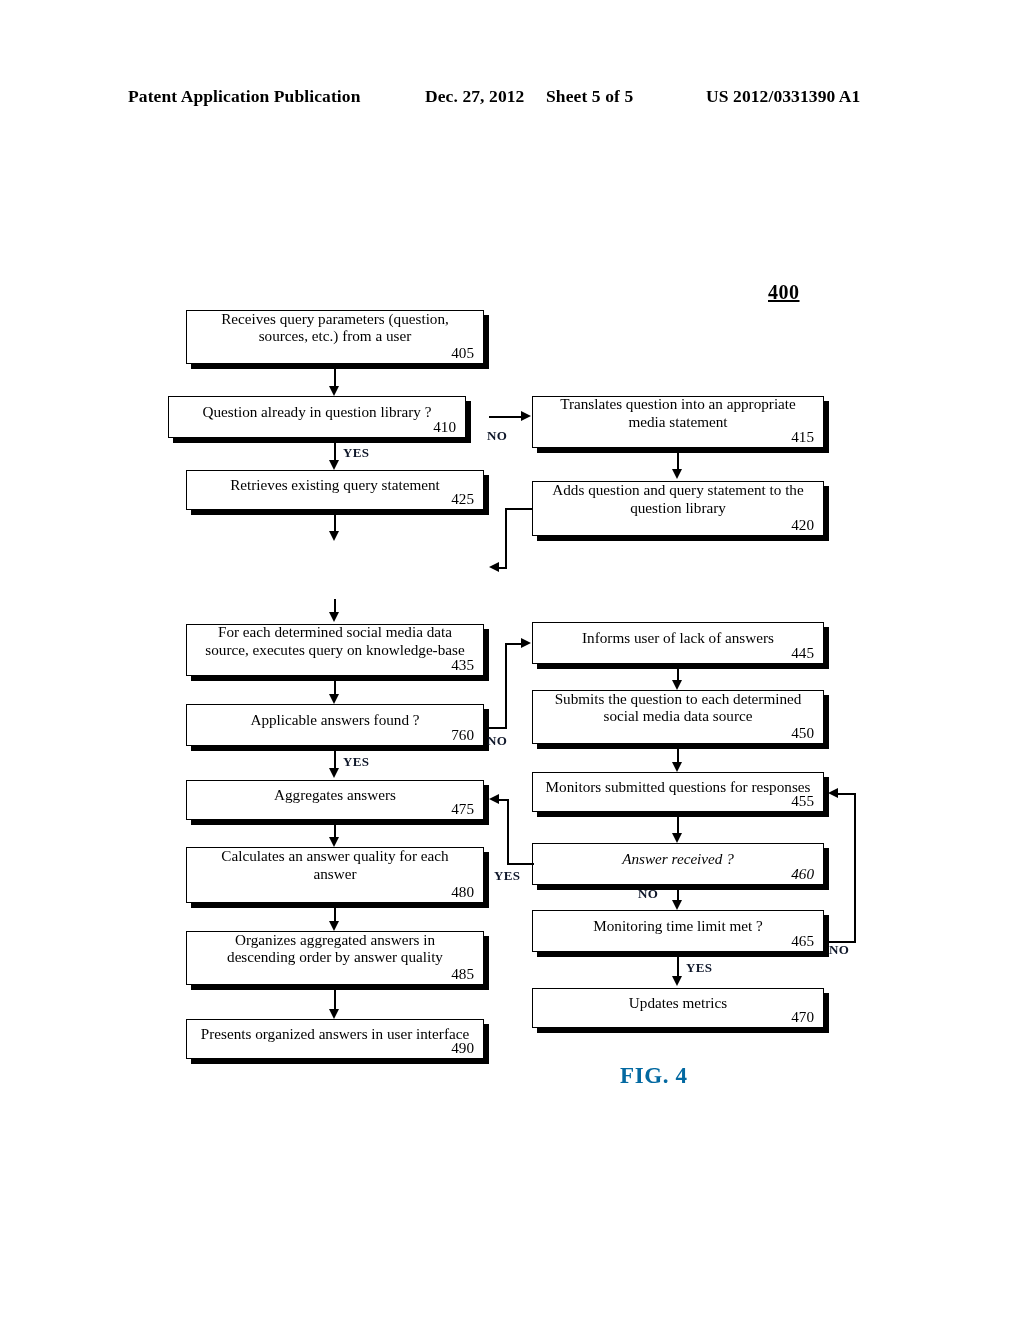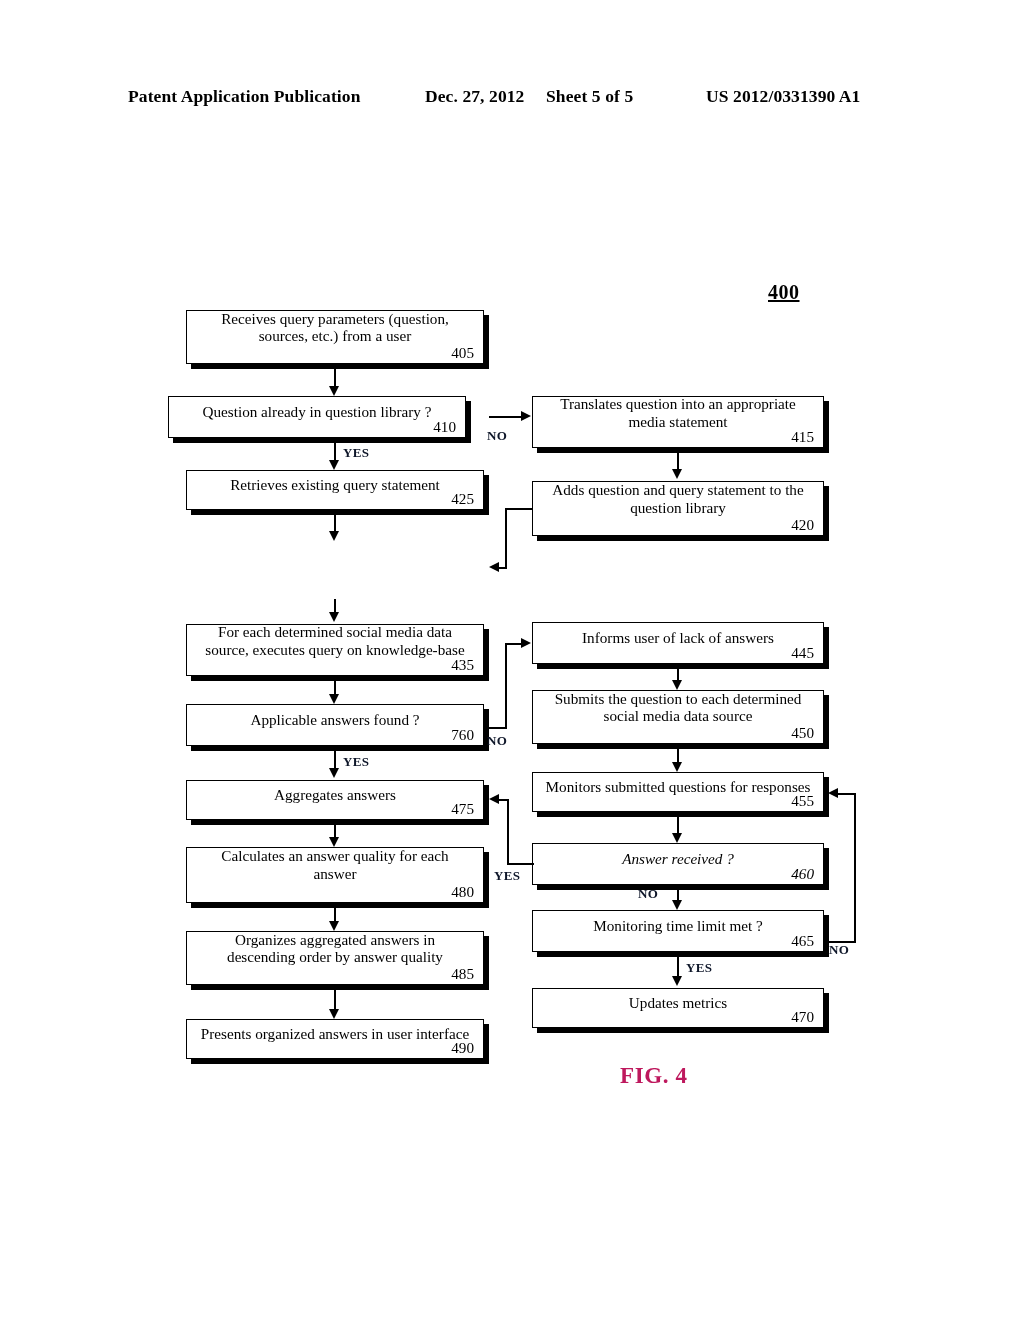--- a/index.html
+++ b/index.html
@@ -117,21 +117,21 @@
   }
 
   
   .fig-caption {
     position: absolute;
     font-family: "Liberation Serif", serif;
     font-weight: bold;
     font-size: 23px;
     letter-spacing: 0.6px;
     white-space: nowrap;
-    color: #be185d;
+    color: #0369a1;
   }
 </style>
 </head>
 <body>
 
 <div id="page">
 
   <div class="pub-header">
     <span class="hdr-left">Patent Application Publication</span>
     <span class="hdr-mid">Dec. 27, 2012</span>

